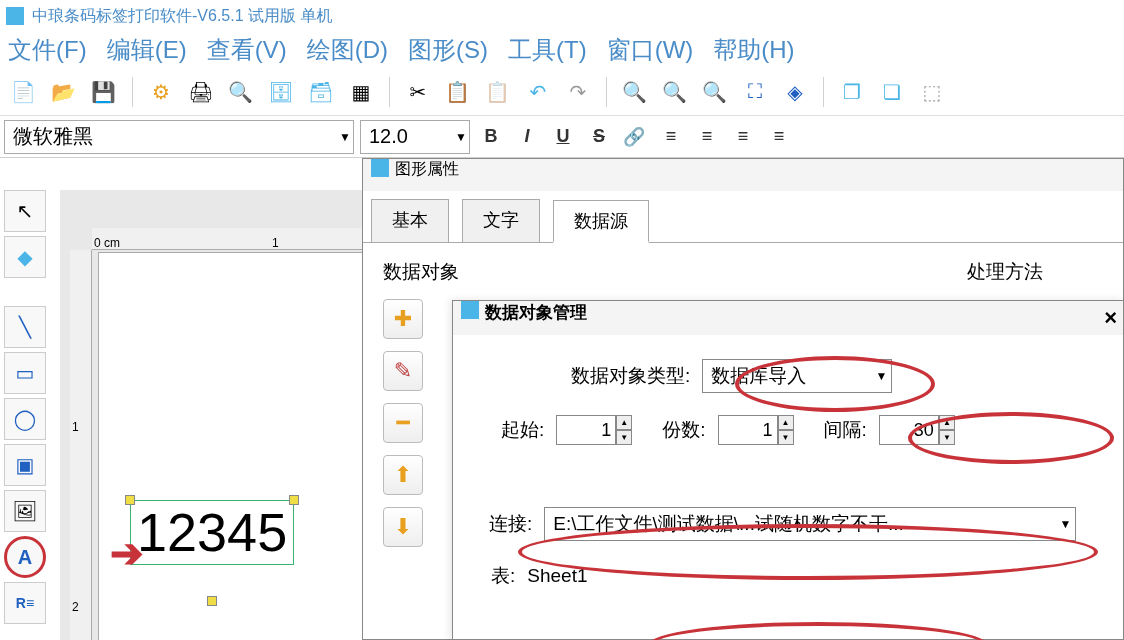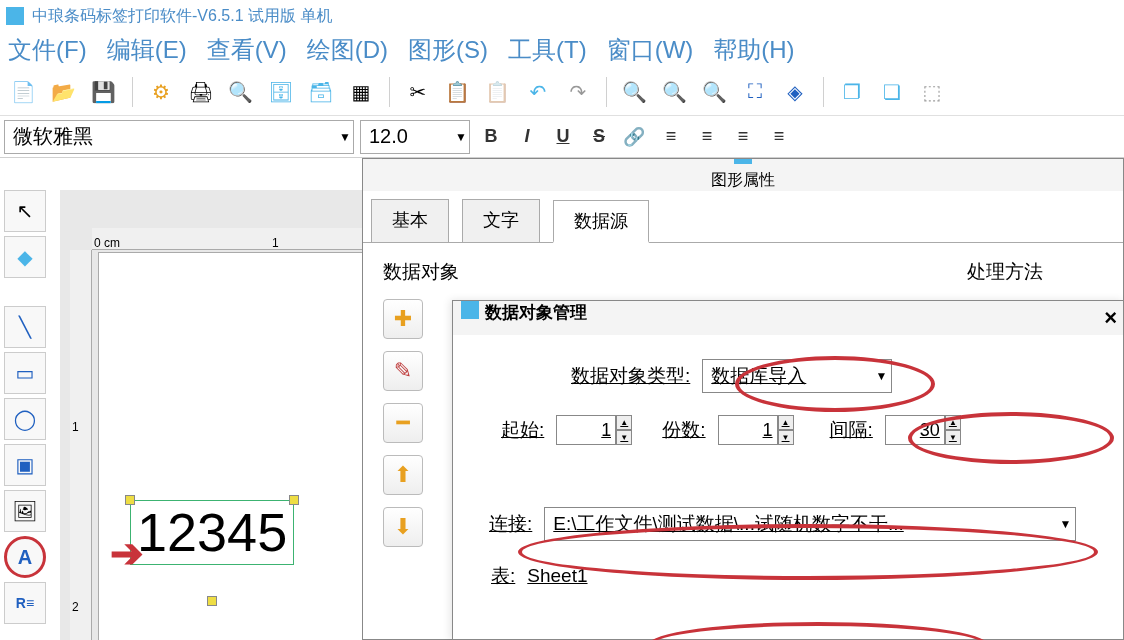--- a/index.html
+++ b/index.html
@@ -38,37 +38,37 @@
 .ruler-h span { position: absolute; top: 8px; }
 .ruler-v { position: absolute; left: 10px; top: 60px; width: 22px; bottom: 0; background: #f0f0f0; border-right: 1px solid #aaa; font-size: 12px; }
 .ruler-v span { position: absolute; left: 2px; writing-mode: horizontal-tb; }
 .paper { position: absolute; left: 38px; top: 62px; width: 280px; height: 400px; background: #fff; border: 1px solid #aaa; }
 .text-obj { position: absolute; left: 70px; top: 310px; border: 1px solid #3cb371; padding: 0 6px; font-size: 54px; font-family: serif; }
 .handle { width: 10px; height: 10px; background: #eedd44; border: 1px solid #888; position: absolute; }
 .arrow-red { position: absolute; left: 50px; top: 340px; color: #c8333a; font-size: 40px; font-weight: bold; }
 
 
 .dlg1 { position: absolute; left: 362px; top: 158px; right: 0; bottom: 0; background: #fff; border: 1px solid #888; }
-.dlg1 .dlg-title { height: 32px; background: #f4f4f4; display: flex; align-items: center; padding: 0 8px; font-size: 16px; gap: 6px; flex-direction: column; }
+.dlg1 .dlg-title { height: 32px; background: #f4f4f4; display: flex; align-items: flex-start; padding: 0 8px; font-size: 16px; gap: 6px; }
 .dlg1 .dlg-title .dlg-icon { width: 18px; height: 18px; background: #4bb5e8; display: inline-block; }
 .dlg1 .tabs { display: flex; padding: 8px 8px 0; gap: 13px; border-bottom: 1px solid #aaa; }
 .dlg1 .tab { padding: 8px 20px; border: 1px solid #aaa; border-bottom: none; background: #f0f0f0; font-size: 18px; cursor: pointer; }
 .dlg1 .tab.active { background: #fff; border-bottom: 2px solid #fff; position: relative; top: 1px; }
 .dlg1 .content { padding: 16px 20px; }
 .dlg1 .section-labels { display: flex; justify-content: space-between; font-size: 19px; margin-bottom: 12px; padding-right: 60px; }
 .dlg1 .side-btns { position: absolute; left: 20px; top: 140px; width: 44px; display: flex; flex-direction: column; gap: 12px; }
 .dlg1 .side-btn { width: 40px; height: 40px; border: 1px solid #bbb; background: linear-gradient(#fff,#eee); border-radius: 4px; display: flex; align-items: center; justify-content: center; font-size: 22px; cursor: pointer; }
 
 
 .dlg2 { position: absolute; left: 452px; top: 300px; right: 0; bottom: 0; background: #fff; border: 1px solid #888; box-shadow: -2px 0 8px rgba(0,0,0,0.1); }
 .dlg2 .dlg-title { height: 34px; background: #f4f4f4; display: flex; align-items: flex-start; padding: 0 8px; font-size: 17px; font-weight: bold; gap: 6px; }
 .dlg2 .dlg-title .dlg-icon { width: 18px; height: 18px; background: #4bb5e8; display: inline-block; }
 .dlg2 .close-x { position: absolute; right: 6px; top: 4px; font-size: 22px; cursor: pointer; }
 .dlg2 .body { padding: 24px 28px; font-size: 19px; }
-.dlg2 .row { display: flex; align-items: center; gap: 12px; margin-bottom: 22px; text-decoration: underline; }
+.dlg2 .row { display: flex; align-items: center; gap: 12px; margin-bottom: 22px; }
 .dlg2 .combo2 { border: 1px solid #888; height: 34px; display: flex; align-items: center; padding: 0 8px; position: relative; min-width: 160px; background: #fff; }
 .dlg2 .combo2 .drop { position: absolute; right: 4px; font-size: 12px; }
 .dlg2 .spin { display: flex; align-items: center; }
 .dlg2 .spin input { width: 60px; height: 30px; text-align: right; border: 1px solid #888; font-size: 18px; padding-right: 4px; }
 .dlg2 .spin .sp-btns { display: flex; flex-direction: column; }
 .dlg2 .spin .sp-btns div { width: 16px; height: 15px; border: 1px solid #888; font-size: 8px; display: flex; align-items: center; justify-content: center; background: #eee; cursor: pointer; }
 
 .red-ellipse { position: absolute; border: 4px solid #c8333a; border-radius: 50%; pointer-events: none; }
 </style>
 </head>
@@ -220,21 +220,21 @@
           </div>
       </div>
       <span style="margin-left:18px">份数:</span>
       <div class="spin">
         <input value="1" style="">
         <div class="sp-btns">
             <div>▲</div>
             <div>▼</div>
           </div>
       </div>
-      <span style="margin-left:24px">间隔:</span>
+      <span style="margin-left:18px">间隔:</span>
       <div class="spin">
         <input value="30" style="">
         <div class="sp-btns">
             <div>▲</div>
             <div>▼</div>
           </div>
       </div>
     </div>
     <div style="height:40px"></div>
     <div class="row" style="margin-left:8px">

